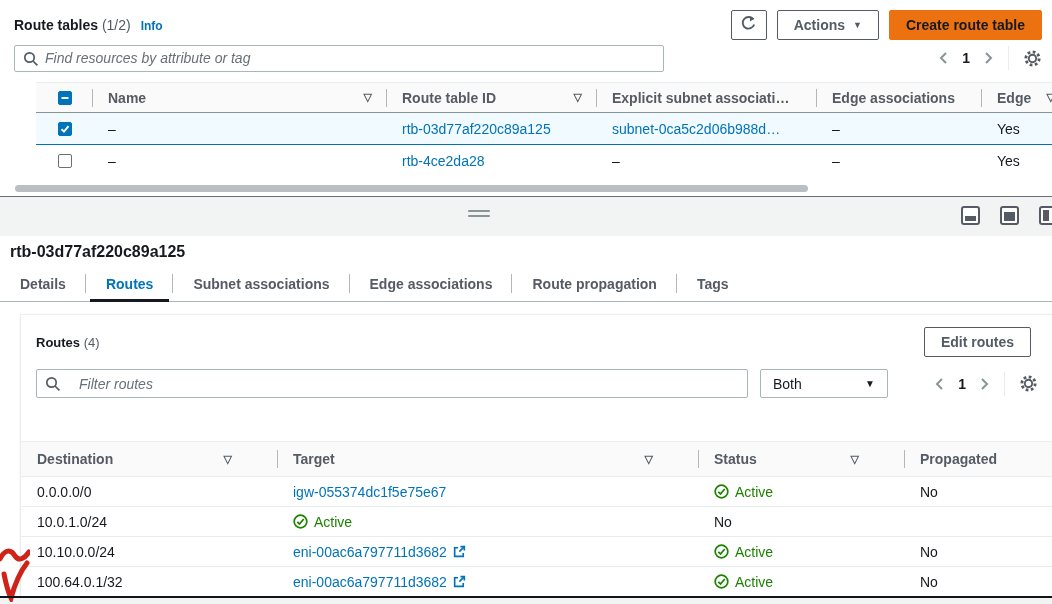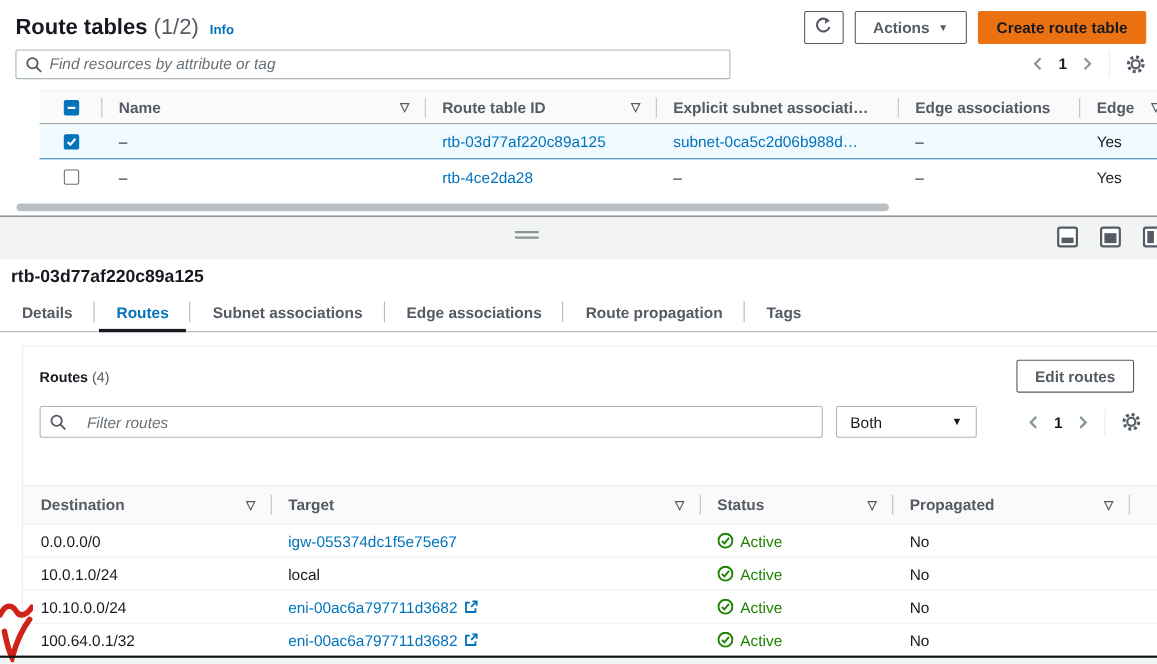--- a/index.html
+++ b/index.html
@@ -3,21 +3,21 @@
 <meta charset="utf-8">
 <style>
   * { box-sizing: border-box; margin: 0; padding: 0; }
   html,body { width:1052px; height:604px; overflow:hidden; }
   body { font-family:"Liberation Sans", sans-serif; font-size:14px; color:#16191f; background:#fff; }
   .screen { position:relative; width:1052px; height:604px; background:#fff; overflow:hidden; }
 
   
   .panel-header { position:absolute; top:8px; left:14px; right:10px; height:34px; display:flex; align-items:center; justify-content:space-between; }
   .title-group { display:flex; align-items:baseline; gap:10px; }
-  .page-title { font-size:20px; font-weight:bold; color:#16191f; }
+  .page-title { font-size:14px; font-weight:bold; color:#16191f; }
   .page-title .count { font-weight:normal; color:#545b64; }
   .info-link { font-size:12px; font-weight:bold; color:#0073bb; text-decoration:none; cursor:pointer; }
   .hdr-actions { display:flex; align-items:center; gap:10px; }
   .btn { height:30px; border:1px solid #545b64; border-radius:2px; background:#fff; color:#545b64; font-weight:bold; font-size:14px; font-family:inherit; padding:0 16px; display:inline-flex; align-items:center; gap:8px; cursor:pointer; }
   .btn.icon-only { width:36px; padding:0; justify-content:center; }
   .btn.primary { background:#ec7211; border-color:#ec7211; color:#16191f; }
   .caret-down { font-size:9px; color:#545b64; }
 
   .toolbar-row { position:absolute; top:44px; left:14px; right:10px; height:28px; display:flex; align-items:center; }
   .search-box { position:relative; width:650px; height:27px; border:1px solid #aab7b8; border-radius:2px; background:#fff; display:flex; align-items:center; padding-left:30px; }
@@ -73,21 +73,21 @@
   .routes-title .count { font-weight:normal; color:#545b64; }
   .filter-row { position:absolute; top:54px; left:15px; right:14px; height:29px; display:flex; align-items:center; }
   .filter-box { position:relative; width:712px; height:29px; border:1px solid #aab7b8; border-radius:2px; display:flex; align-items:center; padding-left:42px; }
   .filter-box svg { position:absolute; left:8px; top:6px; }
   .filter-box input { border:none; outline:none; width:100%; font-size:14px; font-style:italic; font-family:inherit; background:transparent; }
   .filter-box input::placeholder { color:#687078; font-style:italic; }
   .select { width:128px; height:29px; border:1px solid #aab7b8; border-radius:2px; margin-left:12px; display:flex; align-items:center; justify-content:space-between; padding:0 12px; cursor:pointer; color:#16191f; }
   .select .caret-down { font-size:10px; color:#16191f; }
 
   .routes-table { position:absolute; top:126px; left:0; right:0; }
-  .rt-grid { display:grid; grid-template-columns:225px 390px 175px 215px 1fr; align-items:center; }
+  .rt-grid { display:grid; grid-template-columns:225px 390px 175px 215px 1fr; align-items:center;gap:31px; }
   .rt-head { height:36px; background:#fafafa; border-top:1px solid #eaeded; border-bottom:1px solid #eaeded; font-weight:bold; color:#545b64; }
   .rt-row { height:30px; border-bottom:1px solid #eaeded; background:#fff; }
   .status { display:inline-flex; align-items:center; gap:6px; color:#1d8102; }
   .ext-ic { display:inline-flex; margin-left:6px; }
 
   .red-annot { position:absolute; pointer-events:none; z-index:5; }
   .bottom-line { position:absolute; left:0; right:0; top:596px; height:2px; background:#10151b; z-index:6; }
   .bottom-strip { position:absolute; left:0; right:0; top:598px; height:6px; background:#f2f3f3; }
 </style>
 </head>
@@ -326,21 +326,20 @@
                 </svg>
               <span>Active</span>
             </span>
           </div>
           <div class="cell">No</div>
           <div class="cell"></div>
         </div>
 
         <div class="rt-grid rt-row">
           <div class="cell">10.0.1.0/24</div>
-          <div class="cell">local</div>
           <div class="cell">
             <span class="status">
               <svg width="15" height="15" viewBox="0 0 14 14">
                   <circle cx="7" cy="7" r="5.9" fill="none" stroke="#1d8102" stroke-width="1.6"></circle>
                   <path d="M4 7.3 L6.1 9.3 L10 4.7" fill="none" stroke="#1d8102" stroke-width="1.6"></path>
                 </svg>
               <span>Active</span>
             </span>
           </div>
           <div class="cell">No</div>

